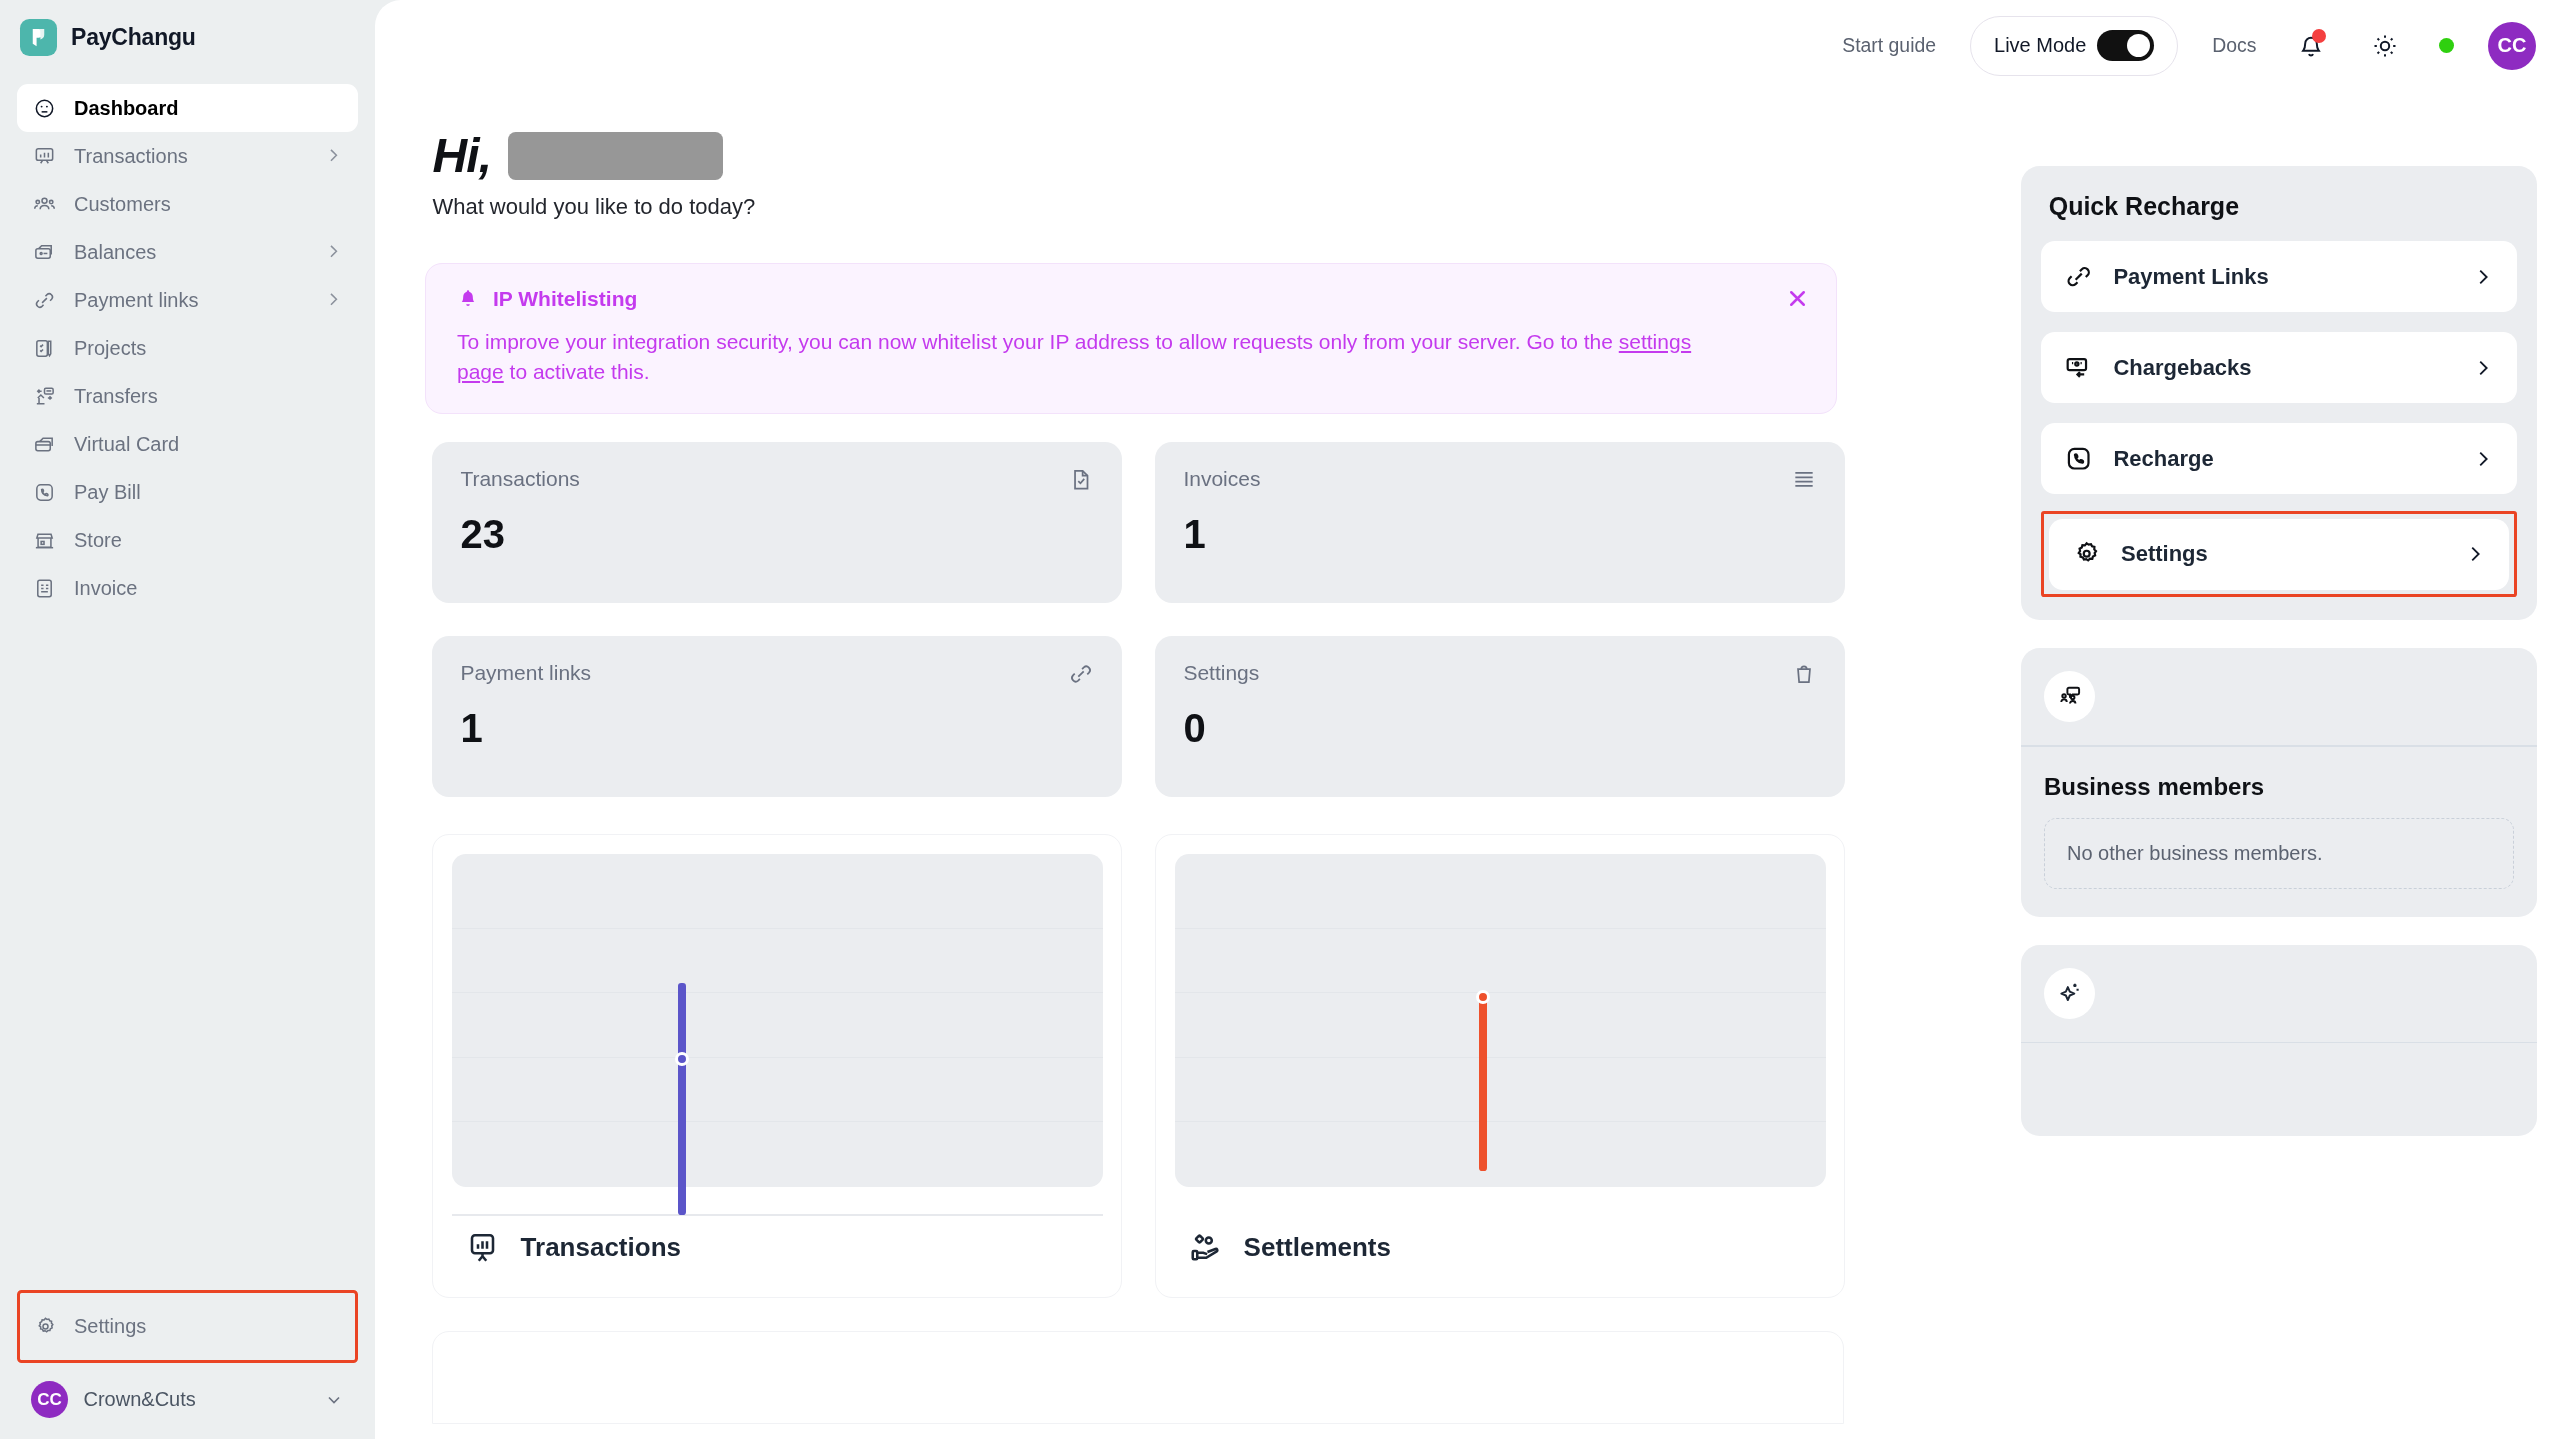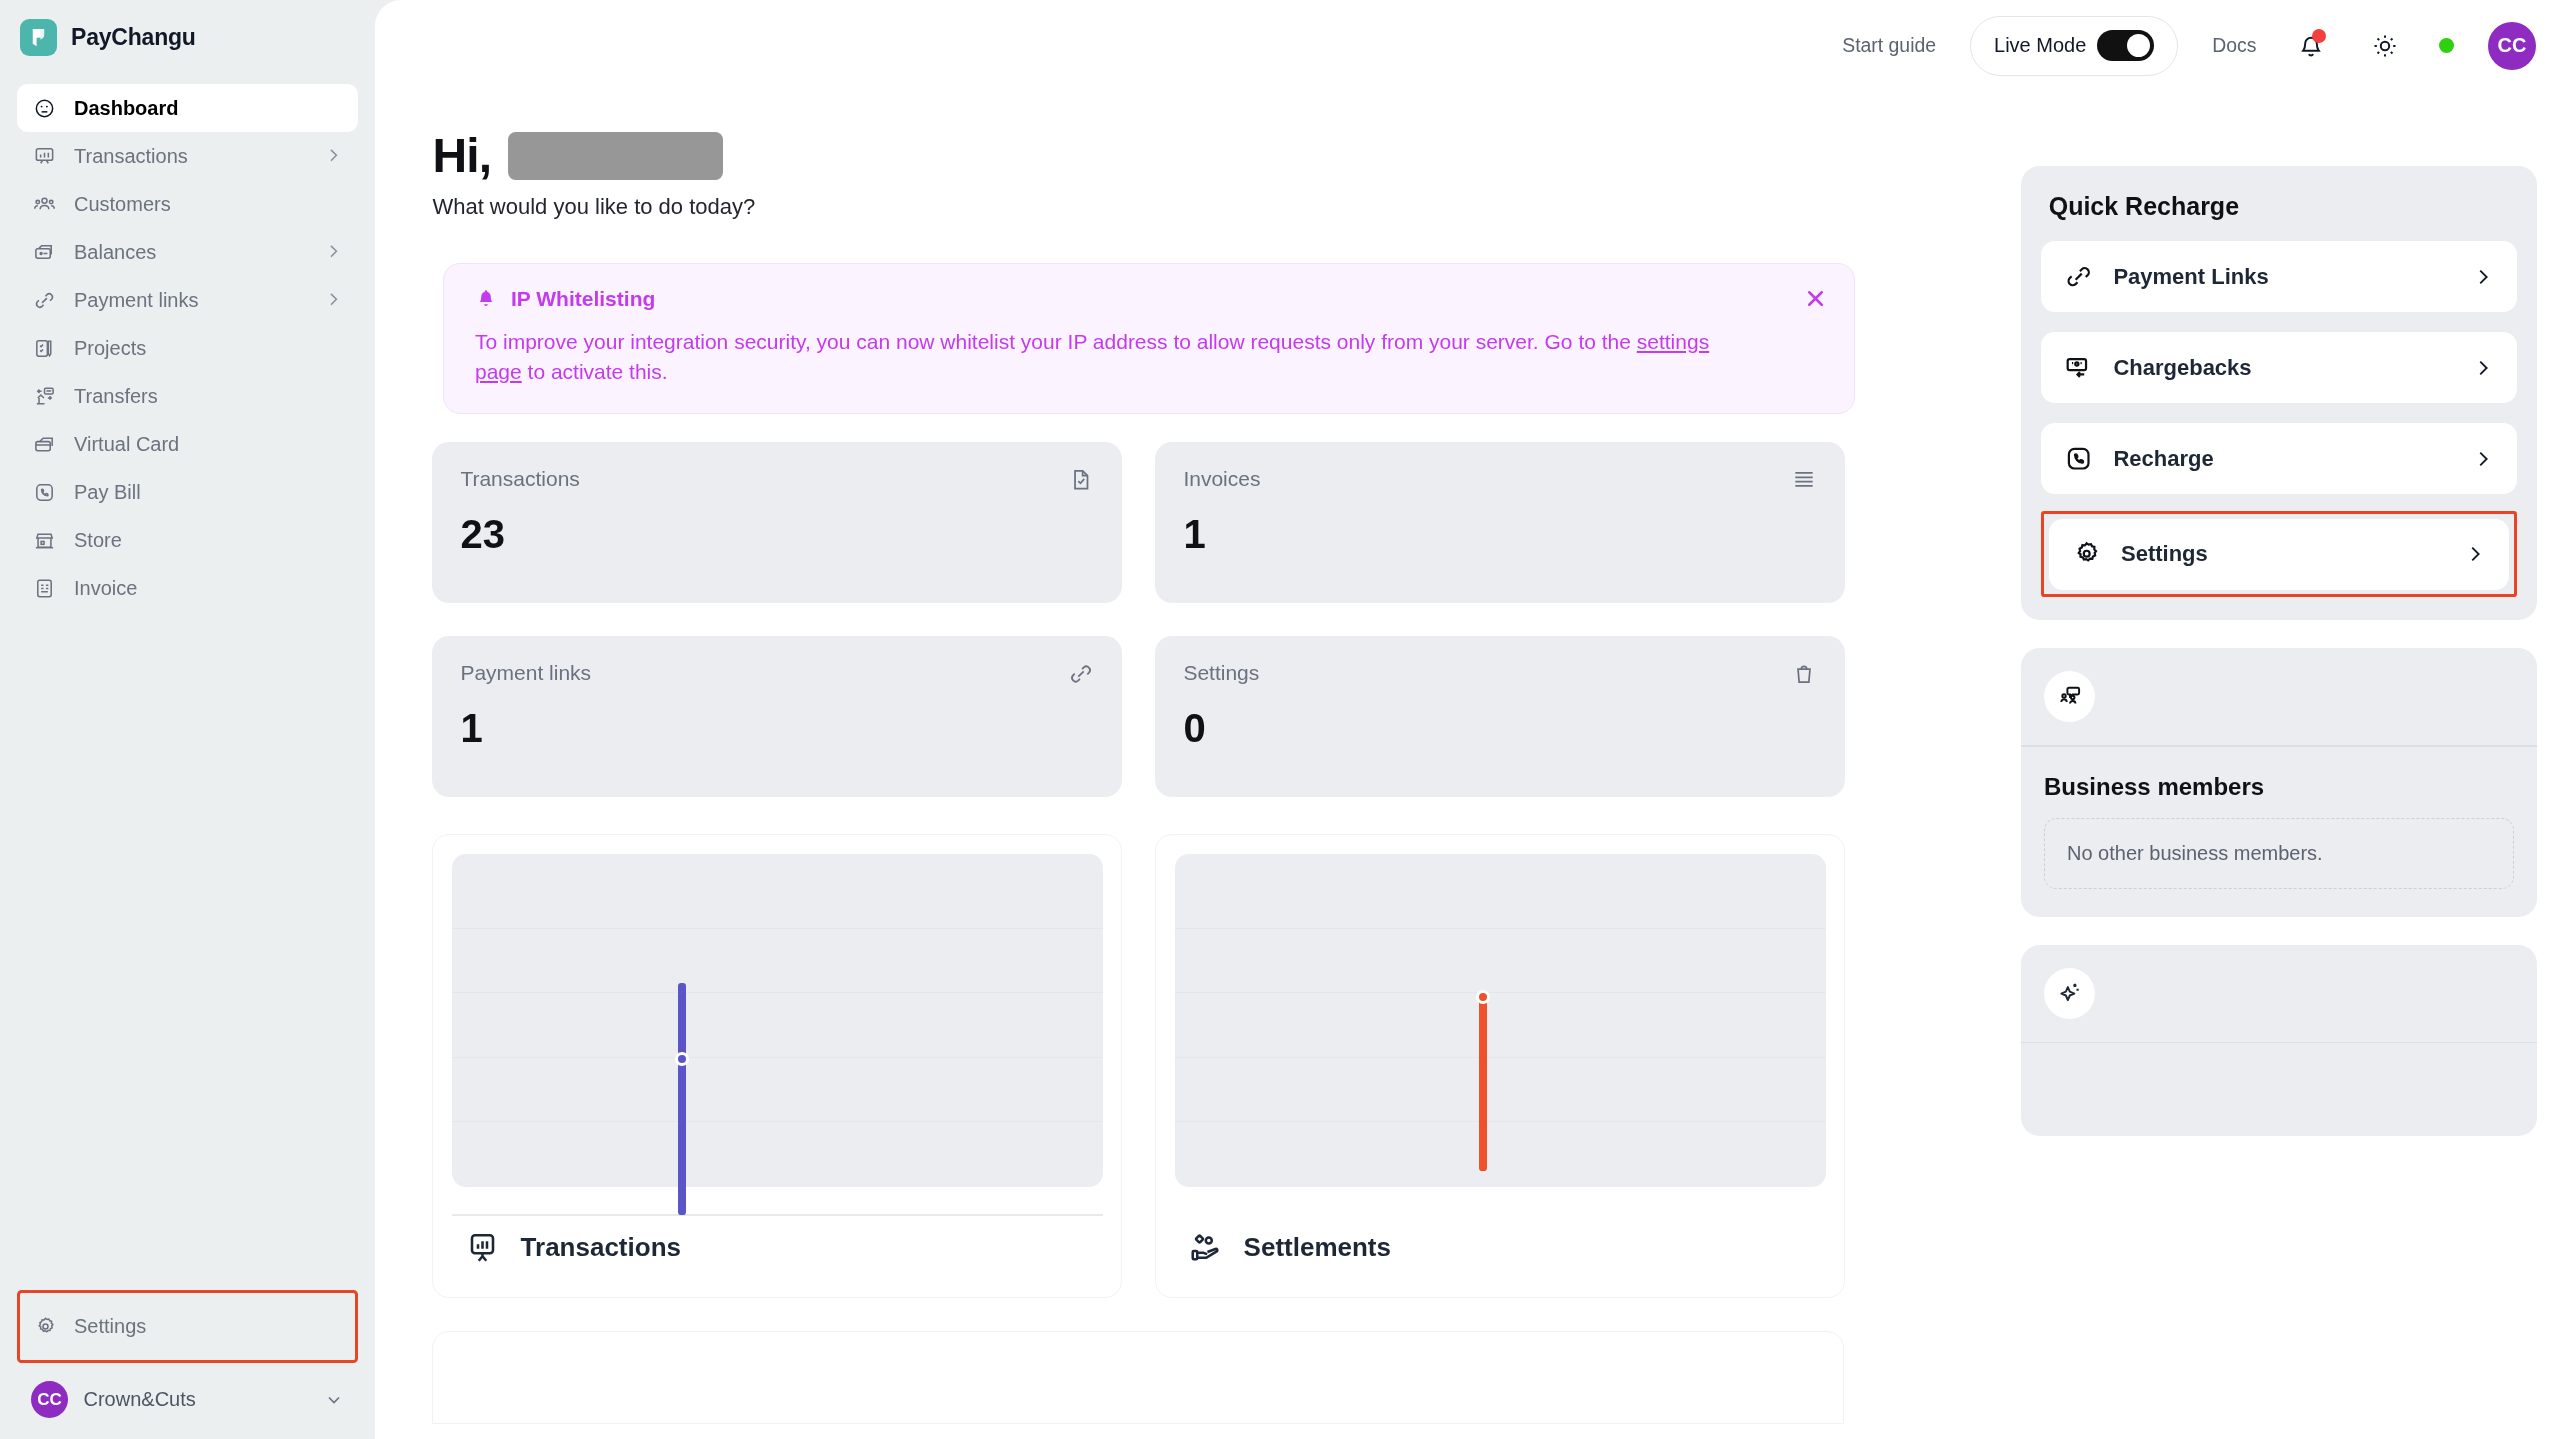--- a/index.html
+++ b/index.html
@@ -85,27 +85,27 @@
   .bell-dot { position: absolute; top: 3.1px; right: 4.6px; width: 14px; height: 14px; border-radius: 50%; background: #f43f3f; }
   .status-dot { width: 15.5px; height: 15.5px; border-radius: 50%; background: #2fd00f; }
   .avatar-lg {
     width: 48px; height: 48px; border-radius: 50%; background: #8e2bc1;
     color: #fff; font-size: 20px; font-weight: 700;
     display: flex; align-items: center; justify-content: center; cursor: pointer;
   }
 
   .content { padding: 0 45px 0 45px; position: relative; }
 
-  .greeting-row { display: flex; align-items: center; gap: 17px; padding: 37px 0 0 12.4px; }
+  .greeting-row { display: flex; align-items: center; gap: 17px; padding: 37px 0 0 12.4px; font-style: italic; }
   .greeting-hi { font-size: 48px; font-weight: 700; color: #0f1115; letter-spacing: -0.8px; }
   .greeting-redacted { width: 215px; height: 48px; border-radius: 7.7px; background: #979797; }
   .greeting-sub { font-size: 22px; color: #23262d; padding: 11px 0 0 12.4px; }
 
   .banner {
-    margin: 43px 0 0 23px; width: 1412px;
+    margin: 43px 0 0 5px; width: 1412px;
     background: #fbf3ff; border: 1.5px solid #f3e2fb; border-radius: 17px;
     padding: 23px 31px 26px 31px; position: relative;
   }
   .banner-title-row { display: flex; align-items: center; gap: 14px; }
   .banner-title { font-size: 21px; color: #c43aee; font-weight: 600; }
   .banner-text { margin-top: 15.5px; font-size: 21px; line-height: 1.45; color: #c43aee; max-width: 1255px; }
   .banner-text .lnk { text-decoration: underline; cursor: pointer; }
   .banner-close { position: absolute; top: 22px; right: 26px; cursor: pointer; }
 
   .stats-grid { margin: 28px 0 0 12.4px; display: grid; grid-template-columns: 690px 690px; gap: 33px 33px; width: 1412px; }

